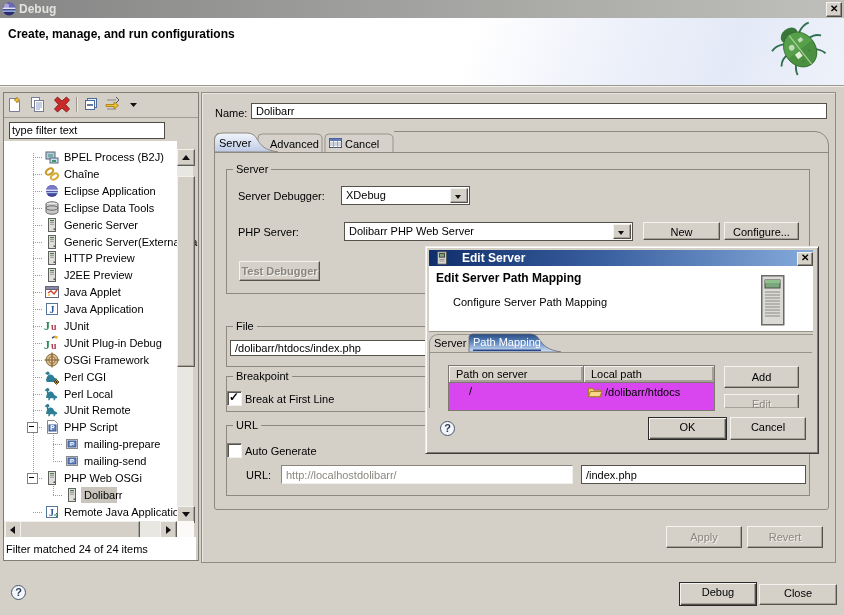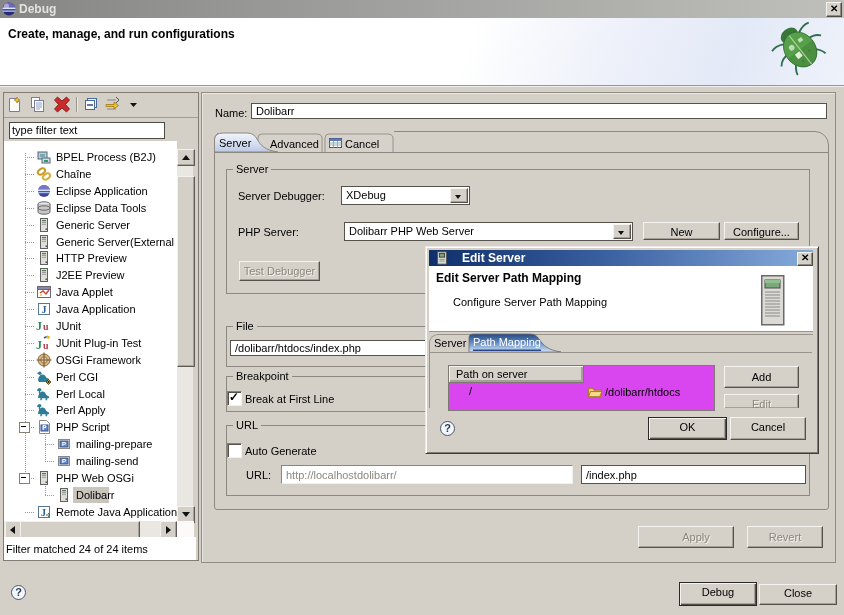--- a/index.html
+++ b/index.html
@@ -263,21 +263,21 @@
   <path d="M98 8.5 h8 v-2.5 l4.5 3.5 -4.5 3.5 v-2.5 h-8 z" fill="#f0c030" stroke="#a07810" stroke-width="0.8"></path>
   <path d="M108 1 l3 3 -3 3" fill="none" stroke="#555" stroke-width="1"></path>
 
   <path d="M122 7 h7 l-3.5 4 z" fill="#111"></path>
  </svg>
  <div class="abs" id="lptoolsep"></div>
  <div class="abs" id="lpfield">
       <span>type filter text</span>
     </div>
  <div class="abs" id="treebg"></div>
- <div class="abs" id="tree" style="left:4px;top:0;width:196px;height:522px;overflow:hidden;">
+ <div class="abs" id="tree" style="left:12px;top:0;width:196px;height:522px;overflow:hidden;">
  <div class="abs vdot" style="left:21px;top:153px;height:325px;"></div>
  <div class="abs vdot" style="left:41px;top:433px;height:28px;"></div>
  <div class="abs vdot" style="left:41px;top:484px;height:11px;"></div>
  <div class="abs hdot" style="left:21px;top:157px;width:10px;"></div>
  <svg class="ticon" style="left:32px;top:149px" width="16" height="16">
         <use href="#i-bpel"></use>
       </svg>
  <div class="abs lbl2" style="left:52px;top:151px;">BPEL Process (B2J)</div>
  <div class="abs hdot" style="left:21px;top:174px;width:10px;"></div>
  <svg class="ticon" style="left:32px;top:166px" width="16" height="16">
@@ -326,41 +326,41 @@
  <div class="abs lbl2" style="left:52px;top:303px;">Java Application</div>
  <div class="abs hdot" style="left:21px;top:326px;width:10px;"></div>
  <svg class="ticon" style="left:32px;top:318px" width="16" height="16">
         <use href="#i-ju"></use>
       </svg>
  <div class="abs lbl2" style="left:52px;top:320px;">JUnit</div>
  <div class="abs hdot" style="left:21px;top:343px;width:10px;"></div>
  <svg class="ticon" style="left:32px;top:335px" width="16" height="16">
         <use href="#i-jup"></use>
       </svg>
- <div class="abs lbl2" style="left:52px;top:337px;">JUnit Plug-in Test</div>
+ <div class="abs lbl2" style="left:52px;top:337px;">JUnit Plug-in Debug</div>
  <div class="abs hdot" style="left:21px;top:360px;width:10px;"></div>
  <svg class="ticon" style="left:32px;top:352px" width="16" height="16">
         <use href="#i-osgi"></use>
       </svg>
  <div class="abs lbl2" style="left:52px;top:354px;">OSGi Framework</div>
  <div class="abs hdot" style="left:21px;top:377px;width:10px;"></div>
  <svg class="ticon" style="left:32px;top:369px" width="16" height="16">
         <use href="#i-perlcgi"></use>
       </svg>
  <div class="abs lbl2" style="left:52px;top:371px;">Perl CGI</div>
  <div class="abs hdot" style="left:21px;top:394px;width:10px;"></div>
  <svg class="ticon" style="left:32px;top:386px" width="16" height="16">
         <use href="#i-perl"></use>
       </svg>
  <div class="abs lbl2" style="left:52px;top:388px;">Perl Local</div>
  <div class="abs hdot" style="left:21px;top:410px;width:10px;"></div>
  <svg class="ticon" style="left:32px;top:402px" width="16" height="16">
         <use href="#i-perl"></use>
       </svg>
- <div class="abs lbl2" style="left:52px;top:404px;">Perl Apply</div>
+ <div class="abs lbl2" style="left:52px;top:404px;">JUnit Remote</div>
  <div class="abs hdot" style="left:21px;top:427px;width:10px;"></div>
  <div class="pm" style="left:15px;top:422px;">
         <i></i>
       </div>
  <svg class="ticon" style="left:32px;top:419px" width="16" height="16">
         <use href="#i-php"></use>
       </svg>
  <div class="abs lbl2" style="left:52px;top:421px;">PHP Script</div>
  <div class="abs hdot" style="left:41px;top:444px;width:10px;"></div>
  <svg class="ticon" style="left:52px;top:436px" width="16" height="16">
@@ -454,21 +454,21 @@
       </div>
  <div class="abs" style="left:36px;top:133px;">PHP Server:</div>
  <div class="field combo" style="left:142px;top:129px;width:287px;height:17px;">
         <span style="top:2px;">Dolibarr PHP Web Server</span>
         <i class="arrowbtn">
           <u class="tri" style="left:4px;top:6px;border-left:3.5px solid transparent;border-right:3.5px solid transparent;border-top:4px solid #111;"></u>
         </i>
       </div>
  <div class="btn" style="left:441px;top:129px;width:75px;height:16px;"><span>New</span></div>
  <div class="btn" style="left:522px;top:129px;width:73px;height:16px;"><span>Configure...</span></div>
- <div class="btn dis" style="left:37px;top:168px;width:79px;height:18px;"><span>Test Debugger</span></div>
+ <div class="btn dis" style="left:37px;top:168px;width:79px;height:18px;font-weight:bold;"><span>Test Debugger</span></div>
 
  <div class="grp" style="left:24px;top:233px;width:582px;height:39px;">
         <b>File</b>
       </div>
  <div class="field" style="left:28px;top:247px;width:574px;height:14px;">
         <span>/dolibarr/htdocs/index.php</span>
       </div>
 
  <div class="grp" style="left:24px;top:283px;width:582px;height:34px;">
         <b>Breakpoint</b>
@@ -484,21 +484,21 @@
  <div class="cb" style="left:25px;top:350px;"></div>
  <div class="abs" style="left:43px;top:352px;">Auto Generate</div>
  <div class="abs" style="left:44px;top:376px;">URL:</div>
  <div class="dfield" style="left:79px;top:372px;width:290px;height:17px;">
         <span style="top:3px;">http://localhostdolibarr/</span>
       </div>
  <div class="field" style="left:379px;top:372px;width:223px;height:17px;">
         <span style="top:3px;">/index.php</span>
       </div>
 
- <div class="btn dis" style="left:436px;top:433px;width:74px;height:20px;padding-left:20px;"><span style="top:4px;">Apply</span></div>
+ <div class="btn dis" style="left:464px;top:433px;width:74px;height:20px;"><span style="top:4px;">Apply</span></div>
  <div class="btn dis" style="left:545px;top:433px;width:74px;height:20px;"><span style="top:4px;">Revert</span></div>
 </div>
 
 <div class="abs help" style="left:11px;top:585px;">?</div>
 <div class="abs btn def" style="left:679px;top:582px;width:76px;height:22px;"><span>Debug</span></div>
 <div class="abs btn" style="left:759px;top:584px;width:76px;height:19px;"><span style="top:2px;">Close</span></div>
 
 <div class="abs" id="dlg">
  <div class="abs" id="dtbar">
   <svg style="position:absolute;left:7px;top:1px" width="12" height="14" viewBox="0 0 12 16">
@@ -516,20 +516,23 @@
           <use href="#i-tower"></use>
         </svg>
  </div>
  <div class="abs" id="dsep"></div>
  <div class="abs" style="left:8px;top:90px;">Server</div>
  <div class="abs" style="left:4px;top:105px;width:382px;height:1px;background:#98948c;"></div>
  <div class="abs" id="dtf">
   <div class="abs" id="ptable">
    <div class="th" style="left:0;width:134px;">
             <span>Path on server</span>
+          </div>
+   <div class="th" style="left:135px;width:130px;border-right:none;">
+            <span>Local path</span>
           </div>
    <div class="abs" style="left:20px;top:19px;">/</div>
    <svg class="abs" style="left:138px;top:19px;" width="16" height="14" viewBox="0 0 16 15">
             <use href="#i-folder"></use>
           </svg>
    <div class="abs" style="left:156px;top:20px;">/dolibarr/htdocs</div>
   </div>
   <div class="btn" style="left:294px;top:31px;width:73px;height:20px;"><span style="top:4px;">Add</span></div>
   <div class="btn dis" style="left:294px;top:59px;width:73px;height:13px;overflow:hidden;border-bottom:none;"><span style="top:3px;">Edit</span></div>
  </div>

